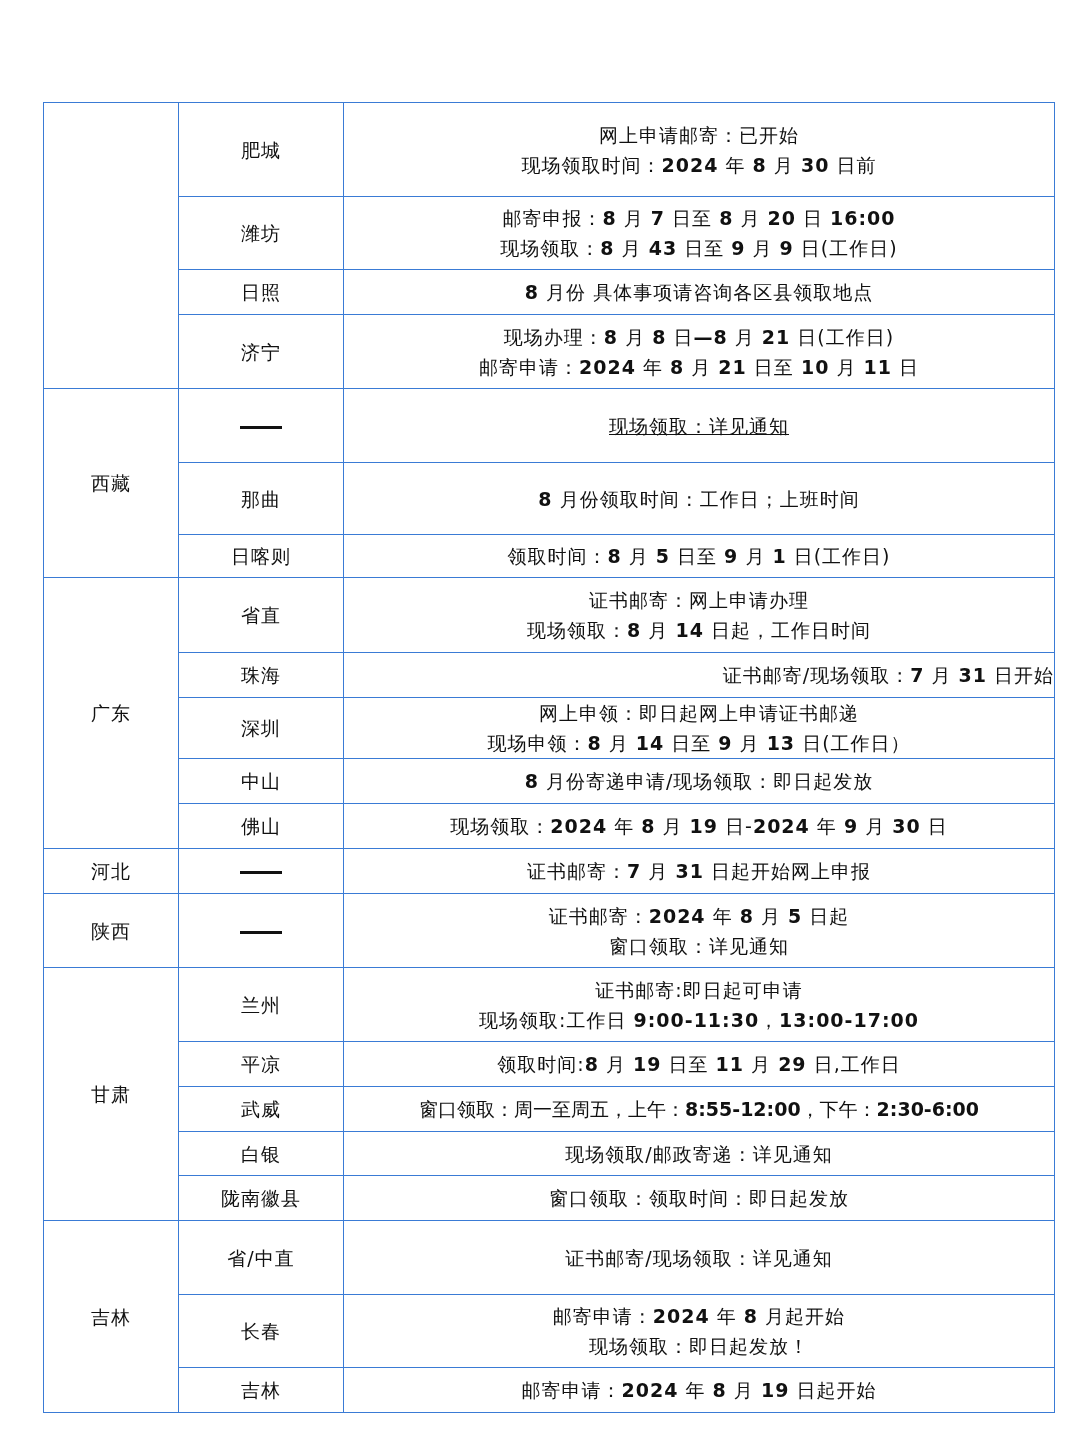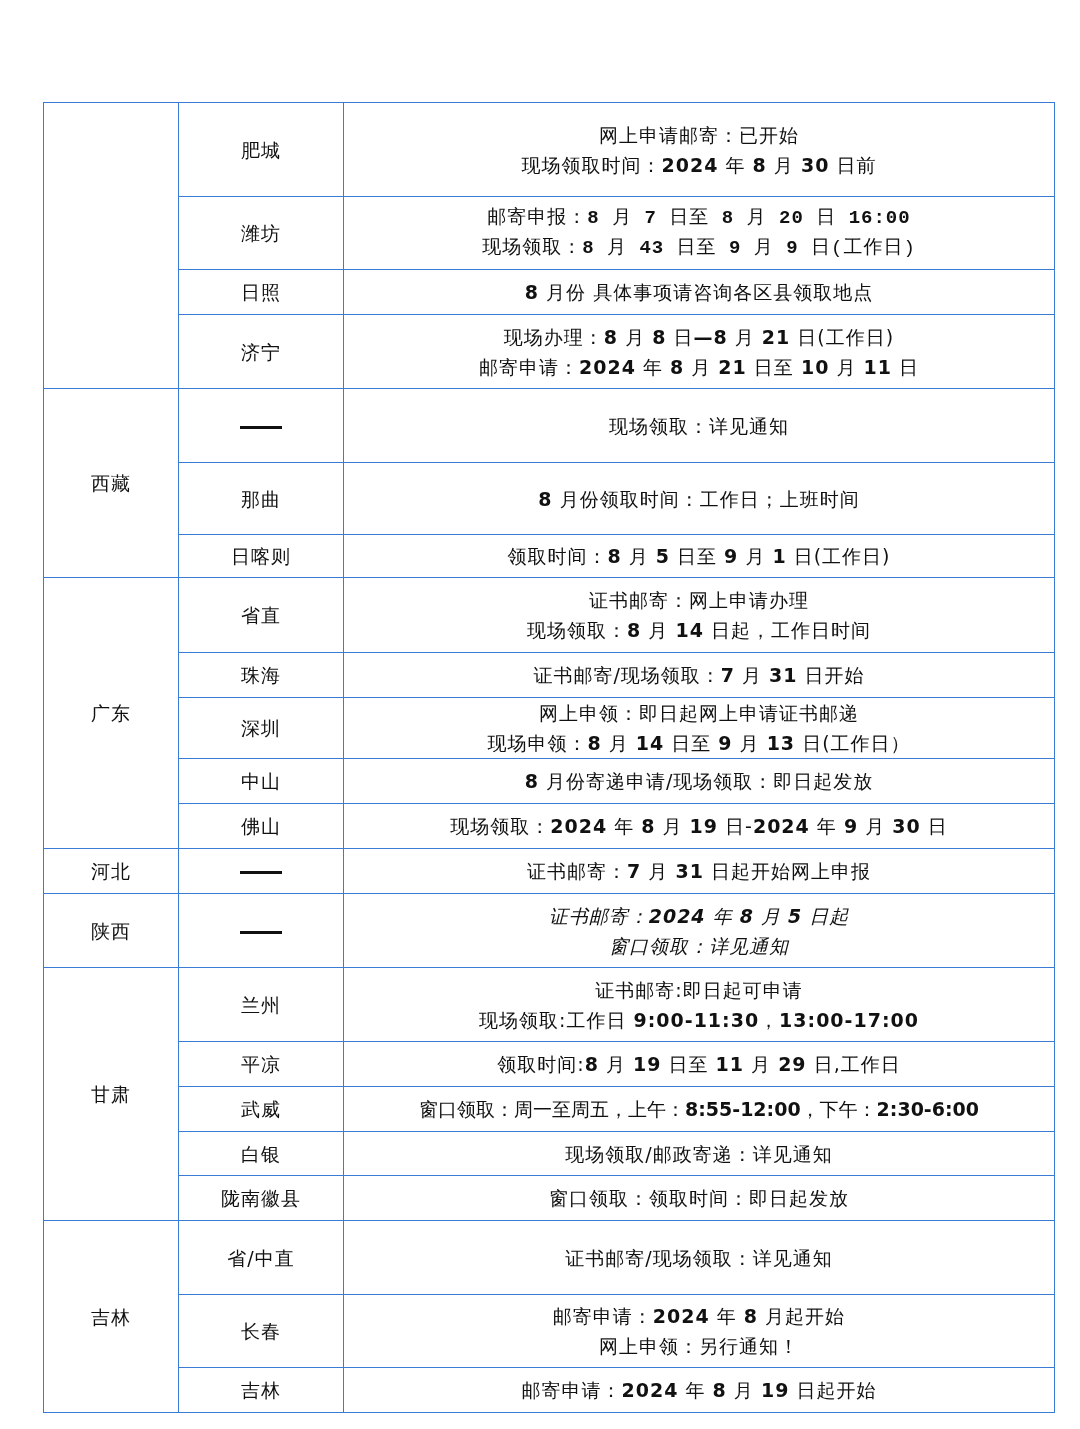--- a/index.html
+++ b/index.html
@@ -31,21 +31,21 @@
     <tr style="height:94px">
       <td class="prov" rowspan="4" style="border-color: rgb(58, 123, 213);"></td>
       <td class="city" style="border-color: rgb(58, 123, 213);">肥城</td>
       <td class="info" style="border-color: rgb(58, 123, 213);">
         <span class="line">网上申请邮寄：已开始</span>
         <span class="line">现场领取时间：<b>2024</b> 年 <b>8</b> 月 <b>30</b> 日前</span>
       </td>
     </tr>
     <tr style="height:73px">
       <td class="city" style="border-color: rgb(58, 123, 213);">潍坊</td>
-      <td class="info" style="border-color: rgb(58, 123, 213); font-family: Liberation Mono, monospace;">
+      <td class="info" style="border-color: rgb(58, 123, 213);">
         <span class="line">邮寄申报：<b>8</b> 月 <b>7</b> 日至 <b>8</b> 月 <b>20</b> 日 <b>16:00</b></span>
         <span class="line">现场领取：<b>8</b> 月 <b>43</b> 日至 <b>9</b> 月 <b>9</b> 日(工作日)</span>
       </td>
     </tr>
     <tr style="height:45px">
       <td class="city" style="border-color: rgb(58, 123, 213);">日照</td>
       <td class="info" style="border-color: rgb(58, 123, 213);">
         <span class="line"><b>8</b> 月份  具体事项请咨询各区县领取地点</span>
       </td>
     </tr>
@@ -53,21 +53,21 @@
       <td class="city" style="border-color: rgb(58, 123, 213);">济宁</td>
       <td class="info" style="border-color: rgb(58, 123, 213);">
         <span class="line">现场办理：<b>8</b> 月 <b>8</b> 日<b>—</b><b>8</b> 月 <b>21</b> 日(工作日)</span>
         <span class="line">邮寄申请：<b>2024</b> 年 <b>8</b> 月 <b>21</b> 日至 <b>10</b> 月 <b>11</b> 日</span>
       </td>
     </tr>
 
     <tr style="height:74px">
       <td class="prov" rowspan="3" style="border-color: rgb(58, 123, 213);">西藏</td>
       <td class="city" style="border-color: rgb(58, 123, 213);"><span class="dash"></span></td>
-      <td class="info" style="border-color: rgb(58, 123, 213);">
+      <td class="info" style="border-color: rgb(58, 123, 213); text-decoration: underline;">
         <span class="line">现场领取：详见通知</span>
       </td>
     </tr>
     <tr style="height:72px">
       <td class="city" style="border-color: rgb(58, 123, 213);">那曲</td>
       <td class="info" style="border-color: rgb(58, 123, 213);">
         <span class="line"><b>8</b> 月份领取时间：工作日；上班时间</span>
       </td>
     </tr>
     <tr style="height:43px">
@@ -80,21 +80,21 @@
     <tr style="height:75px">
       <td class="prov" rowspan="5" style="border-color: rgb(58, 123, 213);">广东</td>
       <td class="city" style="border-color: rgb(58, 123, 213);">省直</td>
       <td class="info" style="border-color: rgb(58, 123, 213); margin-top: 48px;">
         <span class="line">证书邮寄：网上申请办理</span>
         <span class="line">现场领取：<b>8</b> 月 <b>14</b> 日起，工作日时间</span>
       </td>
     </tr>
     <tr style="height:45px">
       <td class="city" style="border-color: rgb(58, 123, 213);">珠海</td>
-      <td class="info" style="border-color: rgb(58, 123, 213);">
+      <td class="info" style="border-color: rgb(58, 123, 213); text-align: right;">
         <span class="line">证书邮寄/现场领取：<b>7</b> 月 <b>31</b> 日开始</span>
       </td>
     </tr>
     <tr style="height:55px">
       <td class="city" style="border-color: rgb(58, 123, 213);">深圳</td>
       <td class="info" style="border-color: rgb(58, 123, 213);">
         <span class="line">网上申领：即日起网上申请证书邮递</span>
         <span class="line">现场申领：<b>8</b> 月 <b>14</b> 日至 <b>9</b> 月 <b>13</b> 日(工作日）</span>
       </td>
     </tr>
@@ -115,21 +115,21 @@
       <td class="prov" style="border-color: rgb(58, 123, 213);">河北</td>
       <td class="city" style="border-color: rgb(58, 123, 213);"><span class="dash"></span></td>
       <td class="info" style="border-color: rgb(58, 123, 213);">
         <span class="line">证书邮寄：<b>7</b> 月 <b>31</b> 日起开始网上申报</span>
       </td>
     </tr>
 
     <tr style="height:74px">
       <td class="prov" style="border-color: rgb(58, 123, 213);">陕西</td>
       <td class="city" style="border-color: rgb(58, 123, 213);"><span class="dash"></span></td>
-      <td class="info" style="border-color: rgb(58, 123, 213); font-style: italic;">
+      <td class="info" style="border-color: rgb(58, 123, 213);">
         <span class="line">证书邮寄：<b>2024</b> 年 <b>8</b> 月 <b>5</b> 日起</span>
         <span class="line">窗口领取：详见通知</span>
       </td>
     </tr>
 
     <tr style="height:74px">
       <td class="prov" rowspan="5" style="border-color: rgb(58, 123, 213);">甘肃</td>
       <td class="city" style="border-color: rgb(58, 123, 213);">兰州</td>
       <td class="info" style="border-color: rgb(58, 123, 213);">
         <span class="line">证书邮寄:即日起可申请</span>
@@ -165,21 +165,21 @@
       <td class="prov" rowspan="3" style="border-color: rgb(58, 123, 213);">吉林</td>
       <td class="city" style="border-color: rgb(58, 123, 213);">省/中直</td>
       <td class="info" style="border-color: rgb(58, 123, 213);">
         <span class="line">证书邮寄/现场领取：详见通知</span>
       </td>
     </tr>
     <tr style="height:73px">
       <td class="city" style="border-color: rgb(58, 123, 213);">长春</td>
       <td class="info" style="border-color: rgb(58, 123, 213);">
         <span class="line">邮寄申请：<b>2024</b> 年 <b>8</b> 月起开始</span>
-        <span class="line">网上申领：另行通知！</span>
+        <span class="line">现场领取：即日起发放！</span>
       </td>
     </tr>
     <tr style="height:45px">
       <td class="city" style="border-color: rgb(58, 123, 213);">吉林</td>
       <td class="info" style="border-color: rgb(58, 123, 213);">
         <span class="line">邮寄申请：<b>2024</b> 年 <b>8</b> 月 <b>19</b> 日起开始</span>
       </td>
     </tr>
   </tbody>
 </table>

